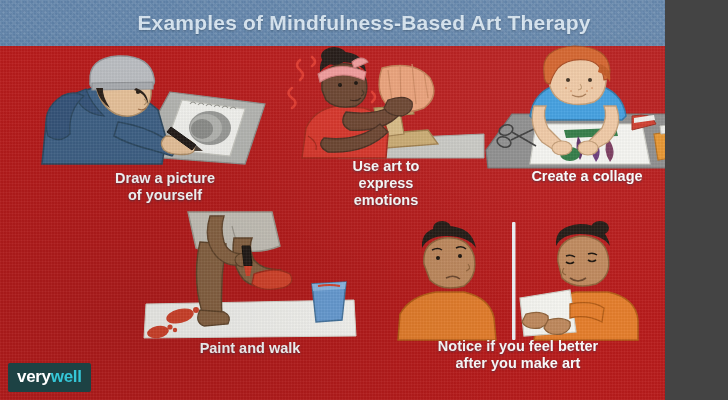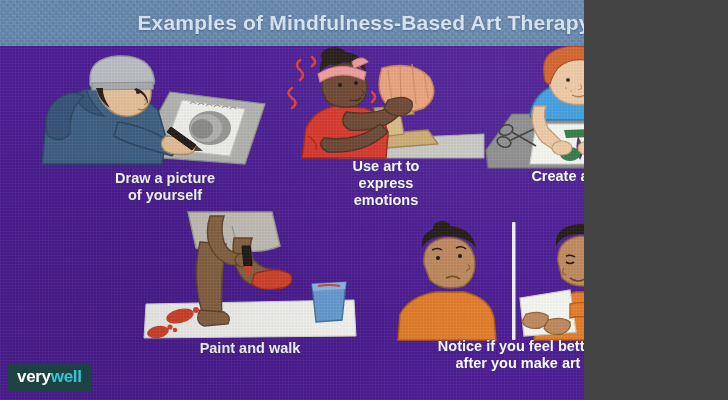--- a/index.html
+++ b/index.html
@@ -1,23 +1,23 @@
 <!DOCTYPE html>
 <html><head>
 <meta charset="utf-8">
 <style>
   * { margin:0; padding:0; box-sizing:border-box; }
   html,body { background:#444; }
   body { font-family:"Liberation Sans", sans-serif; }
 
   #infographic {
     position:relative;
-    width:584px; height:400px;
+    width:665px; height:400px;
     overflow:hidden;
-    background:#4c1d95;
+    background:#b91c1c;
     padding-left:20px;
   }
   
   #infographic::after{
     content:"";
     position:absolute; inset:0;
     pointer-events:none;
     background-image:
       repeating-linear-gradient(0deg, rgba(255,255,255,.035) 0 1px, rgba(0,0,0,.02) 1px 3px),
       repeating-linear-gradient(90deg, rgba(255,255,255,.03) 0 1px, rgba(0,0,0,.018) 1px 3px),

